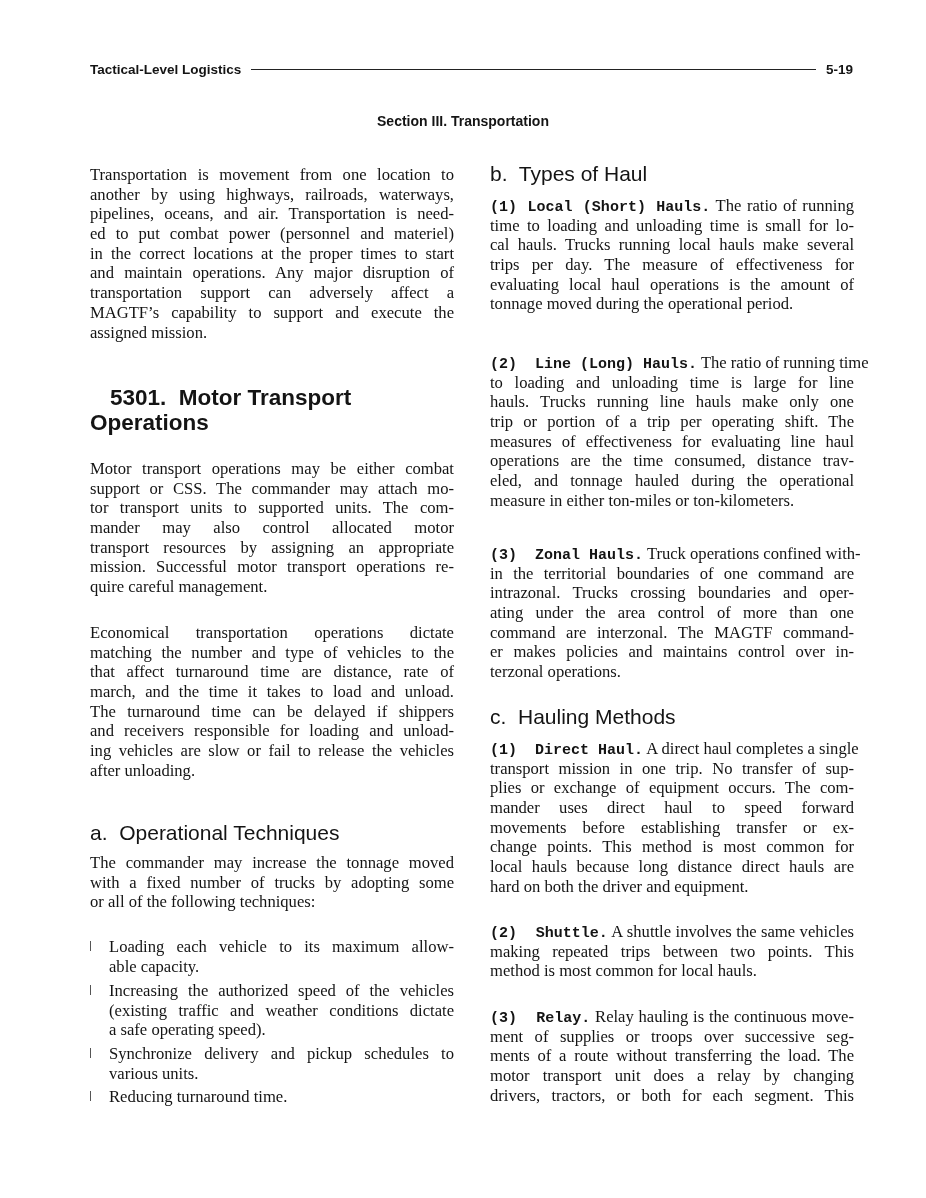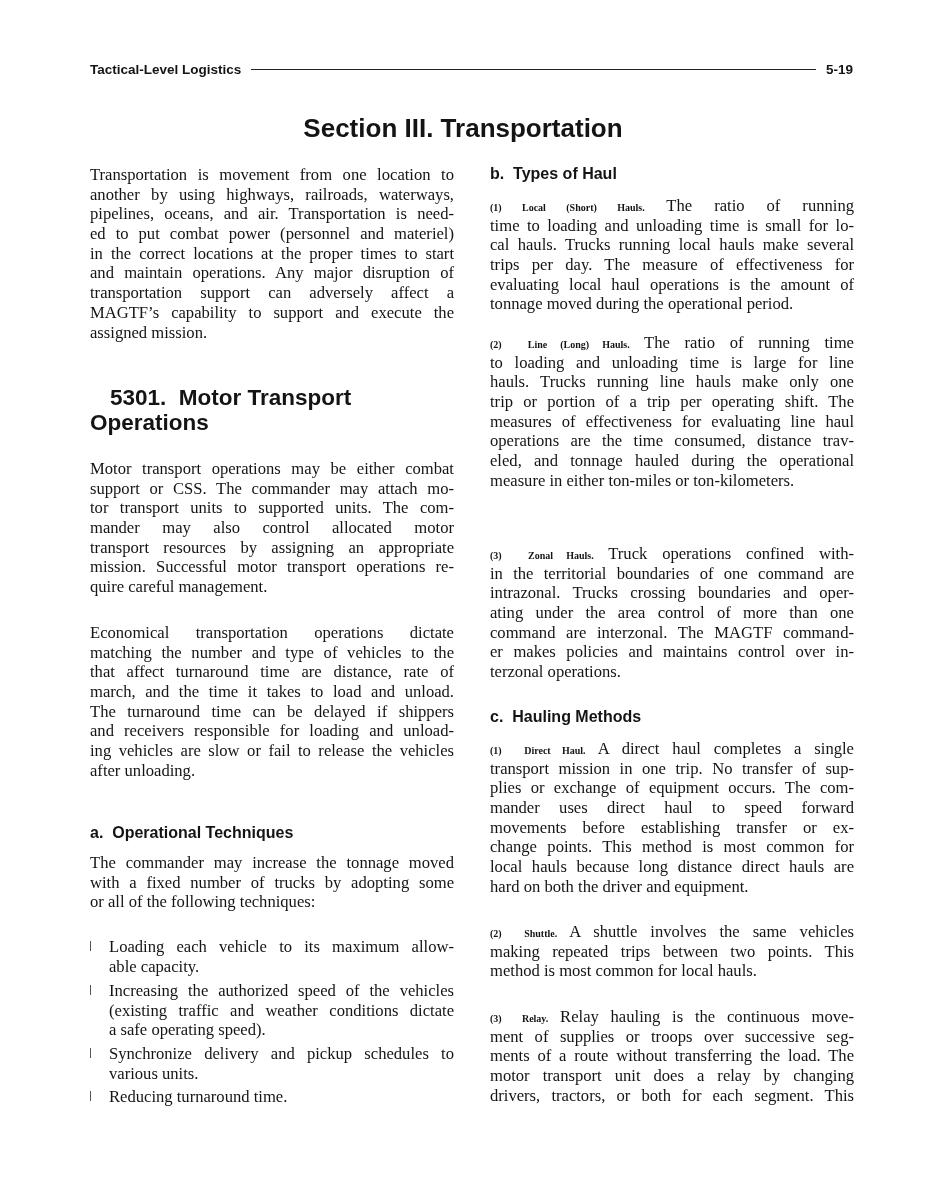--- a/index.html
+++ b/index.html
@@ -1,29 +1,29 @@
 <!DOCTYPE html>
 <html><head>
 <meta charset="utf-8">
 <style>
   html, body { margin: 0; padding: 0; background: #ffffff; }
   body { width: 926px; height: 1198px; position: relative; overflow: hidden; color: #141414; }
   .page { position: absolute; left: 0; top: 0; width: 926px; height: 1198px; background: #fff; border-radius: 14px; }
   .running-head { position: absolute; left: 90px; top: 60px; width: 763px; height: 18px; display: flex; align-items: center; }
   .rh-title, .rh-page { font-family: "Liberation Sans", sans-serif; font-weight: bold; font-size: 13.5px; white-space: nowrap; }
   .rh-rule { flex: 1; height: 0; border-top: 1px solid #222; margin: 0 10px; }
-  .section-title { position: absolute; left: 0; width: 926px; top: 113px; text-align: center; font-family: "Liberation Sans", sans-serif; font-weight: bold; font-size: 26px; }
+  .section-title { position: absolute; left: 0; width: 926px; top: 113px; text-align: center; font-family: "Liberation Sans", sans-serif; font-weight: bold; font-size: 14px; }
   .col { position: absolute; width: 364px; }
   .col-left { left: 90px; }
   .col-right { left: 490px; }
   .line { font-family: "Liberation Serif", serif; font-size: 16.6px; line-height: 19.7px; height: 19.7px; white-space: nowrap; text-align: justify; text-align-last: justify; display: block; }
   .line.last { text-align-last: left; }
   .h2 { font-family: "Liberation Sans", sans-serif; font-weight: bold; font-size: 22.5px; line-height: 25px; }
-  .h3 { font-family: "Liberation Sans", sans-serif; font-weight: bold; font-size: 16px; line-height: 22px; }
-  .lead { font-family: Liberation Serif, serif; font-weight: bold; font-size: 10px; }
+  .h3 { font-family: "Liberation Sans", sans-serif; font-weight: normal; font-size: 21px; line-height: 22px; }
+  .lead { font-family: Liberation Mono, monospace; font-weight: bold; font-size: 15px; }
   .block { position: absolute; left: 0; width: 364px; }
   .bullet-item { position: absolute; left: 0; width: 364px; }
   .bullet-mark { position: absolute; left: 0; top: 4px; width: 1px; height: 10px; background: #555; }
   .bullet-text { position: absolute; left: 19px; width: 345px; }
 </style>
 </head>
 <body>
 
 <div class="page">
 
@@ -119,21 +119,21 @@
 
     <div class="block" style="top:196px;">
       <span class="line"><span class="lead">(1) Local (Short) Hauls.</span><span style="white-space:pre;"> The ratio of running</span></span>
       <span class="line">time to loading and unloading time is small for lo-</span>
       <span class="line">cal hauls. Trucks running local hauls make several</span>
       <span class="line">trips per day. The measure of effectiveness for</span>
       <span class="line">evaluating local haul operations is the amount of</span>
       <span class="line last">tonnage moved during the operational period.</span>
     </div>
 
-    <div class="block" style="top:333px;">
+    <div class="block" style="top:353px;">
       <span class="line"><span class="lead" style="white-space:pre;">(2)  Line (Long) Hauls.</span><span style="white-space:pre;"> The ratio of running time</span></span>
       <span class="line">to loading and unloading time is large for line</span>
       <span class="line">hauls. Trucks running line hauls make only one</span>
       <span class="line">trip or portion of a trip per operating shift. The</span>
       <span class="line">measures of effectiveness for evaluating line haul</span>
       <span class="line">operations are the time consumed, distance trav-</span>
       <span class="line">eled, and tonnage hauled during the operational</span>
       <span class="line last">measure in either ton-miles or ton-kilometers.</span>
     </div>
 

